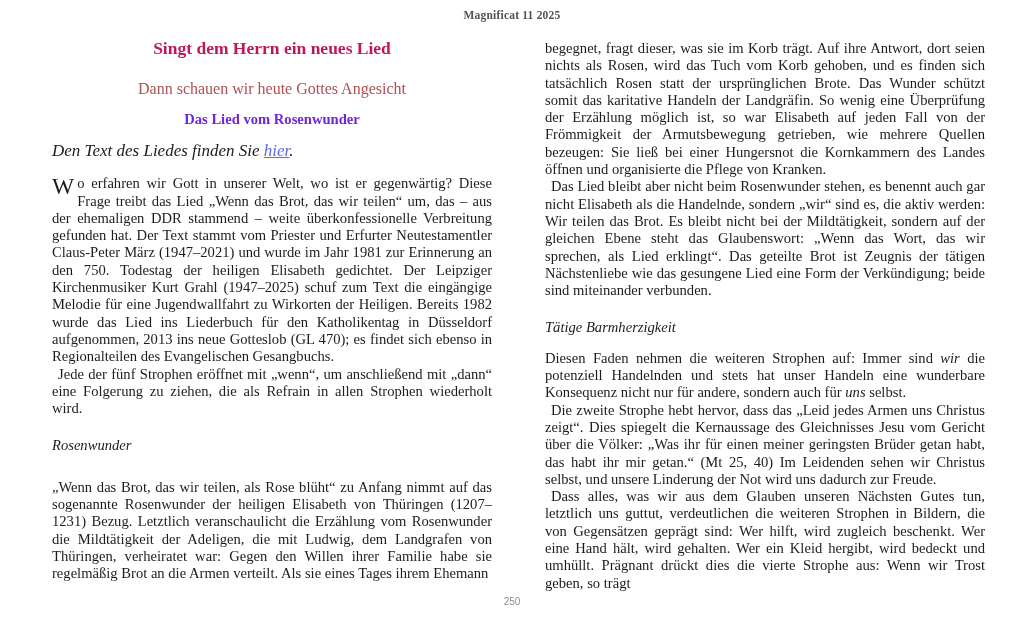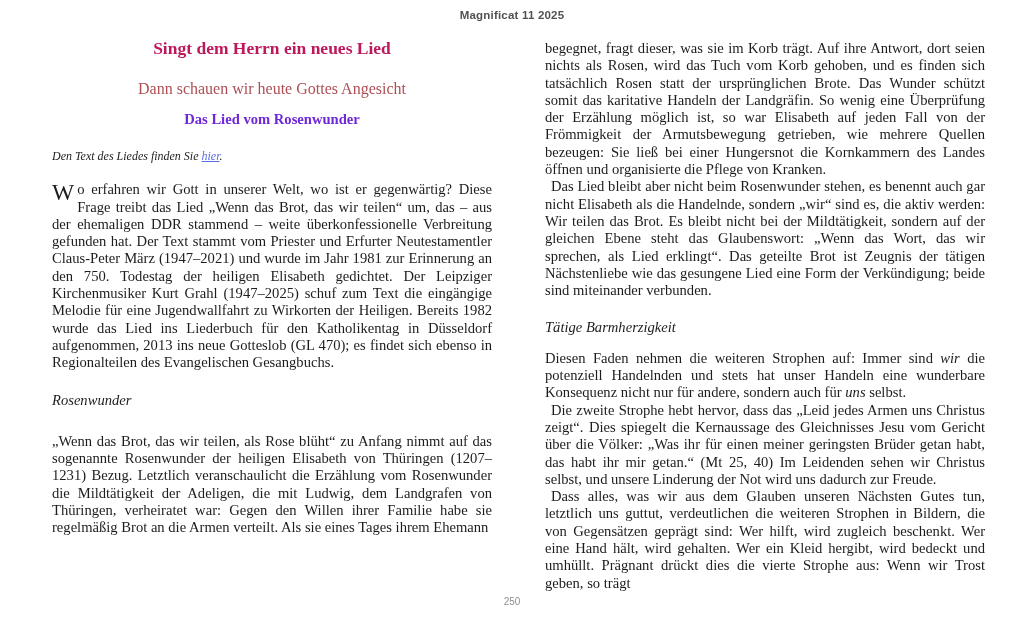--- a/index.html
+++ b/index.html
@@ -7,21 +7,21 @@
   body {
     background:#ffffff;
     font-family:"Liberation Serif", serif;
     position:relative;
     overflow:hidden;
     color:#1c1c1e;
   }
   .running-head {
     position:absolute; top:9px; left:0; right:0;
     text-align:center;
-    font-family:Liberation Sans, sans-serif;
+    font-family:Liberation Serif, serif;
     font-weight:700;
     font-size:11.5px;
     color:#525254;
     letter-spacing:.2px;
   }
   .page-col { position:absolute; width:440px; }
   .col-left  { left:52px;  top:38px; }
   .col-right { left:545px; top:40px; }
 
   .title {
@@ -36,22 +36,22 @@
     color:#ae4f55;
   }
   .section-title {
     text-align:center; font-weight:700;
     font-size:14.6px; line-height:17px;
     margin-top:12px;
     color:#6d28d9;
   }
   .link-line {
     font-style:italic;
-    font-size:12px; line-height:17.3px;
-    margin-top:20px;
+    font-size:17px; line-height:17.3px;
+    margin-top:14px;
   }
   .link-line a { color:#5b6be0; text-decoration:underline; cursor:pointer; }
 
   p.body {
     font-size:14.6px; line-height:17.3px;
     text-align:justify;
   }
   .first-para { margin-top:16px; }
   .indent { text-indent:6px; }
 
@@ -85,20 +85,21 @@
 
 <div class="page-col col-left">
   <h1 class="title">Singt dem Herrn ein neues Lied</h1>
   <h2 class="subtitle">Dann schauen wir heute Gottes Angesicht</h2>
   <h3 class="section-title">Das Lied vom Rosenwunder</h3>
 
   <p class="link-line"><span>Den Text des Liedes finden Sie </span><a>hier</a><span>.</span></p>
 
   <p class="body first-para"><span class="versal">W</span><span>o erfahren wir Gott in unserer Welt, wo ist er gegenwärtig? Diese Frage treibt das Lied „Wenn das Brot, das wir teilen“ um, das – aus der ehemaligen DDR stammend – weite überkonfessionelle Verbreitung gefunden hat. Der Text stammt vom Priester und Erfurter Neutestamentler Claus-Peter März (1947–2021) und wurde im Jahr 1981 zur Erinnerung an den 750. Todestag der heiligen Elisabeth gedichtet. Der Leipziger Kirchenmusiker Kurt Grahl (1947–2025) schuf zum Text die eingängige Melodie für eine Jugendwallfahrt zu Wirkorten der Heiligen. Bereits 1982 wurde das Lied ins Liederbuch für den Katholikentag in Düsseldorf aufgenommen, 2013 ins neue Gotteslob (GL 470); es findet sich ebenso in Regionalteilen des Evangelischen Gesangbuchs.</span></p>
 
+  <p class="body indent">Jede der fünf Strophen eröffnet mit „wenn“, um anschließend mit „dann“ eine Folgerung zu ziehen, die als Refrain in allen Strophen wiederholt wird.</p>
 
   <div class="subhead subhead-left">Rosenwunder</div>
 
   <p class="body">„Wenn das Brot, das wir teilen, als Rose blüht“ zu Anfang nimmt auf das sogenannte Rosenwunder der heiligen Elisabeth von Thüringen (1207–1231) Bezug. Letztlich veranschaulicht die Erzählung vom Rosenwunder die Mildtätigkeit der Adeligen, die mit Ludwig, dem Landgrafen von Thüringen, verheiratet war: Gegen den Willen ihrer Familie habe sie regelmäßig Brot an die Armen verteilt. Als sie eines Tages ihrem Ehemann</p>
 </div>
 
 <div class="page-col col-right">
   <p class="body">begegnet, fragt dieser, was sie im Korb trägt. Auf ihre Antwort, dort seien nichts als Rosen, wird das Tuch vom Korb gehoben, und es finden sich tatsächlich Rosen statt der ursprünglichen Brote. Das Wunder schützt somit das karitative Handeln der Landgräfin. So wenig eine Überprüfung der Erzählung möglich ist, so war Elisabeth auf jeden Fall von der Frömmigkeit der Armutsbewegung getrieben, wie mehrere Quellen bezeugen: Sie ließ bei einer Hungersnot die Kornkammern des Landes öffnen und organisierte die Pflege von Kranken.</p>
 
   <p class="body indent">Das Lied bleibt aber nicht beim Rosenwunder stehen, es benennt auch gar nicht Elisabeth als die Handelnde, sondern „wir“ sind es, die aktiv werden: Wir teilen das Brot. Es bleibt nicht bei der Mildtätigkeit, sondern auf der gleichen Ebene steht das Glaubenswort: „Wenn das Wort, das wir sprechen, als Lied erklingt“. Das geteilte Brot ist Zeugnis der tätigen Nächstenliebe wie das gesungene Lied eine Form der Verkündigung; beide sind miteinander verbunden.</p>

